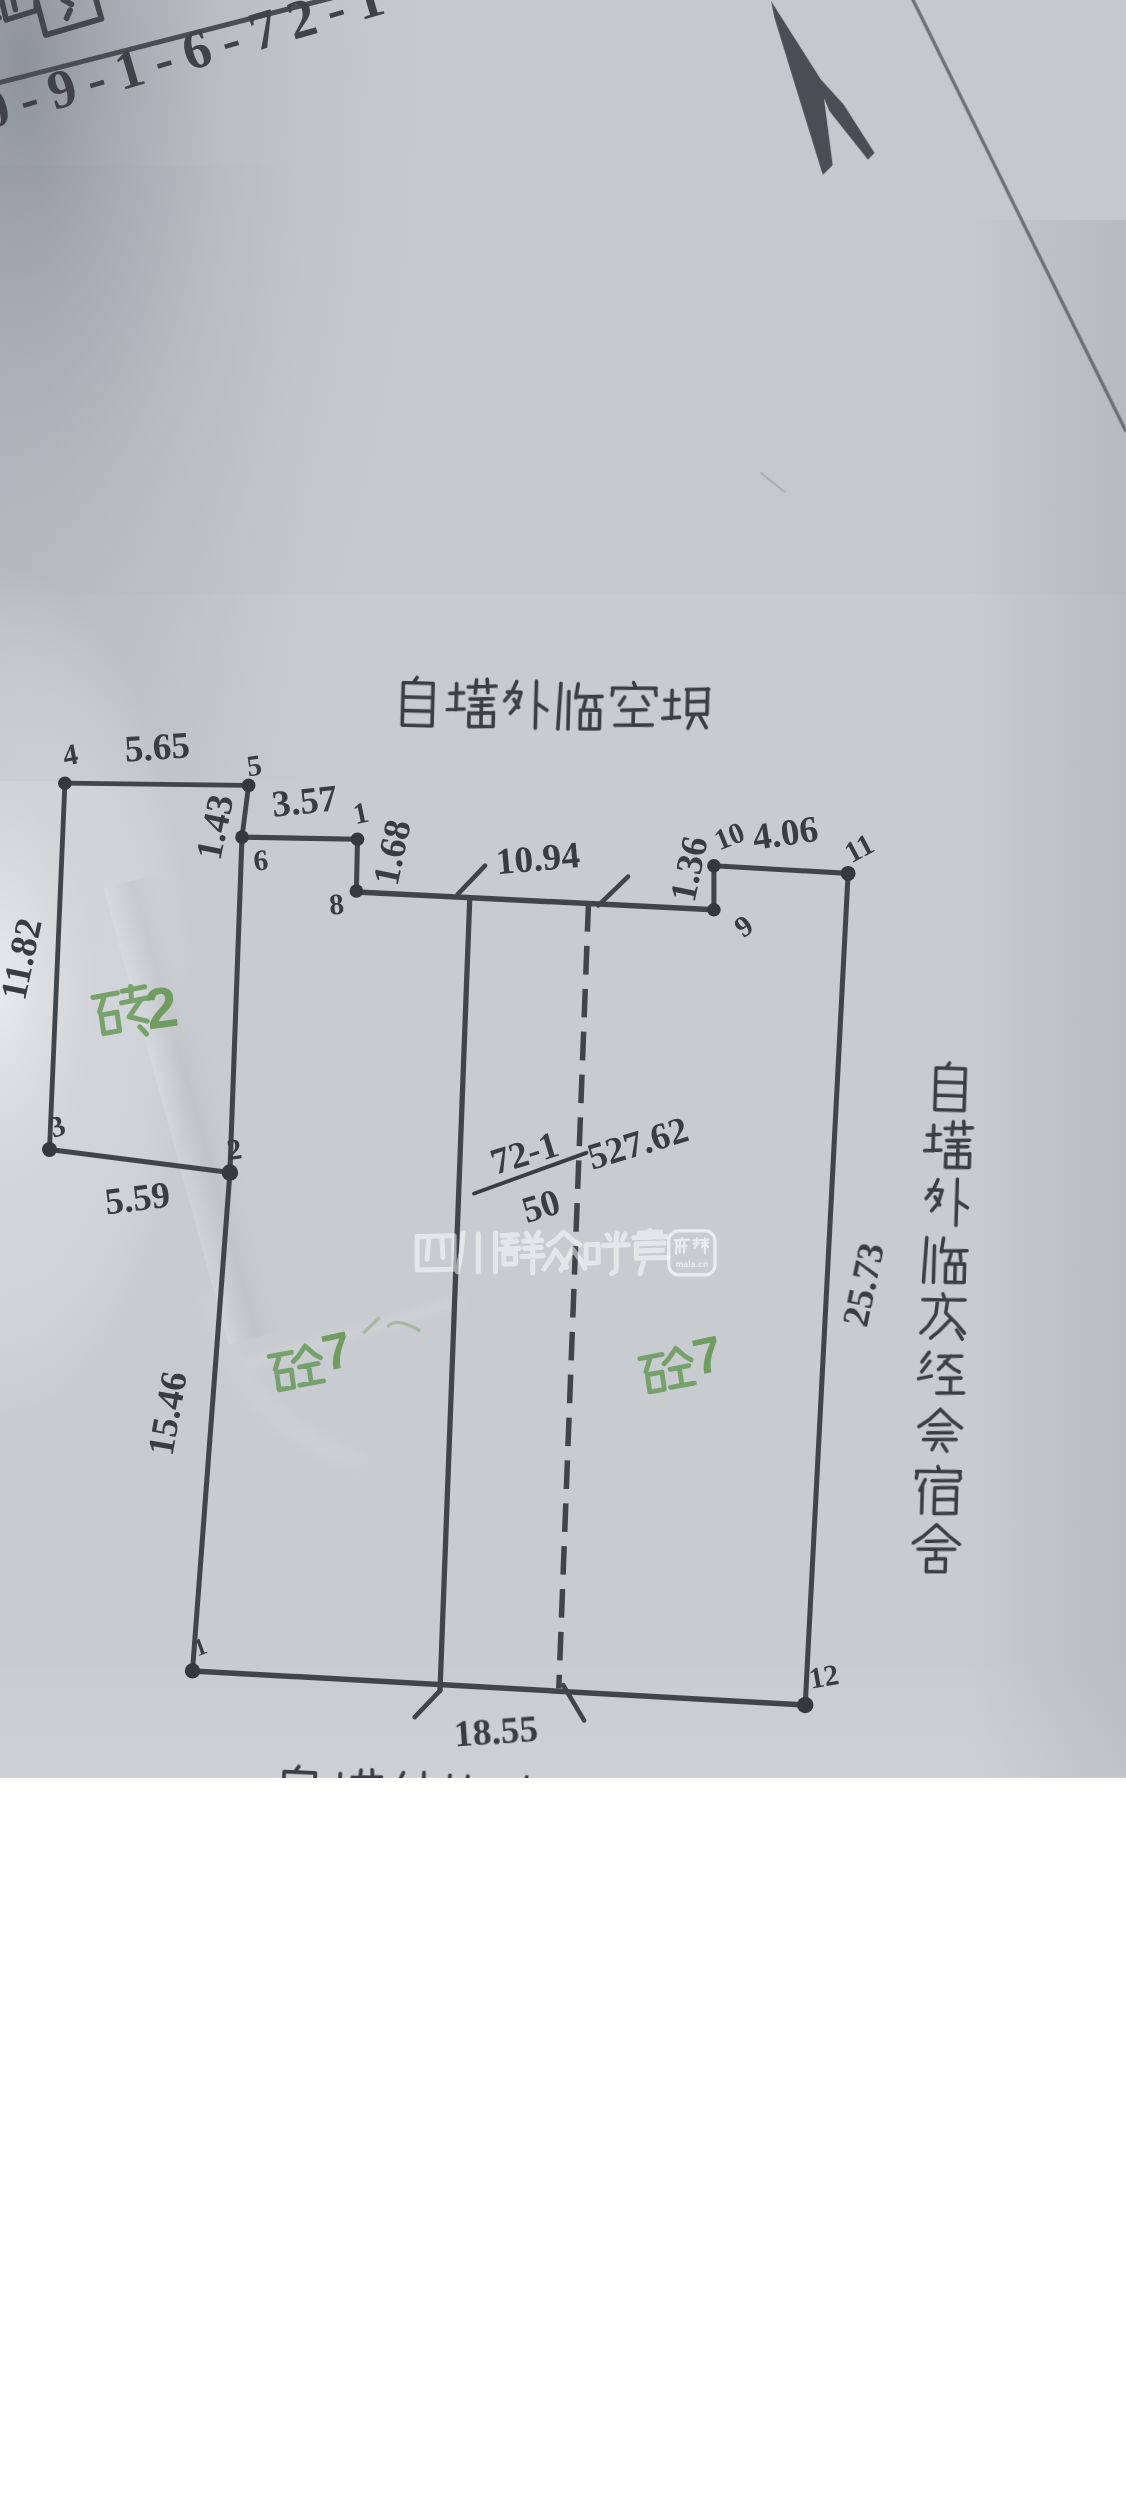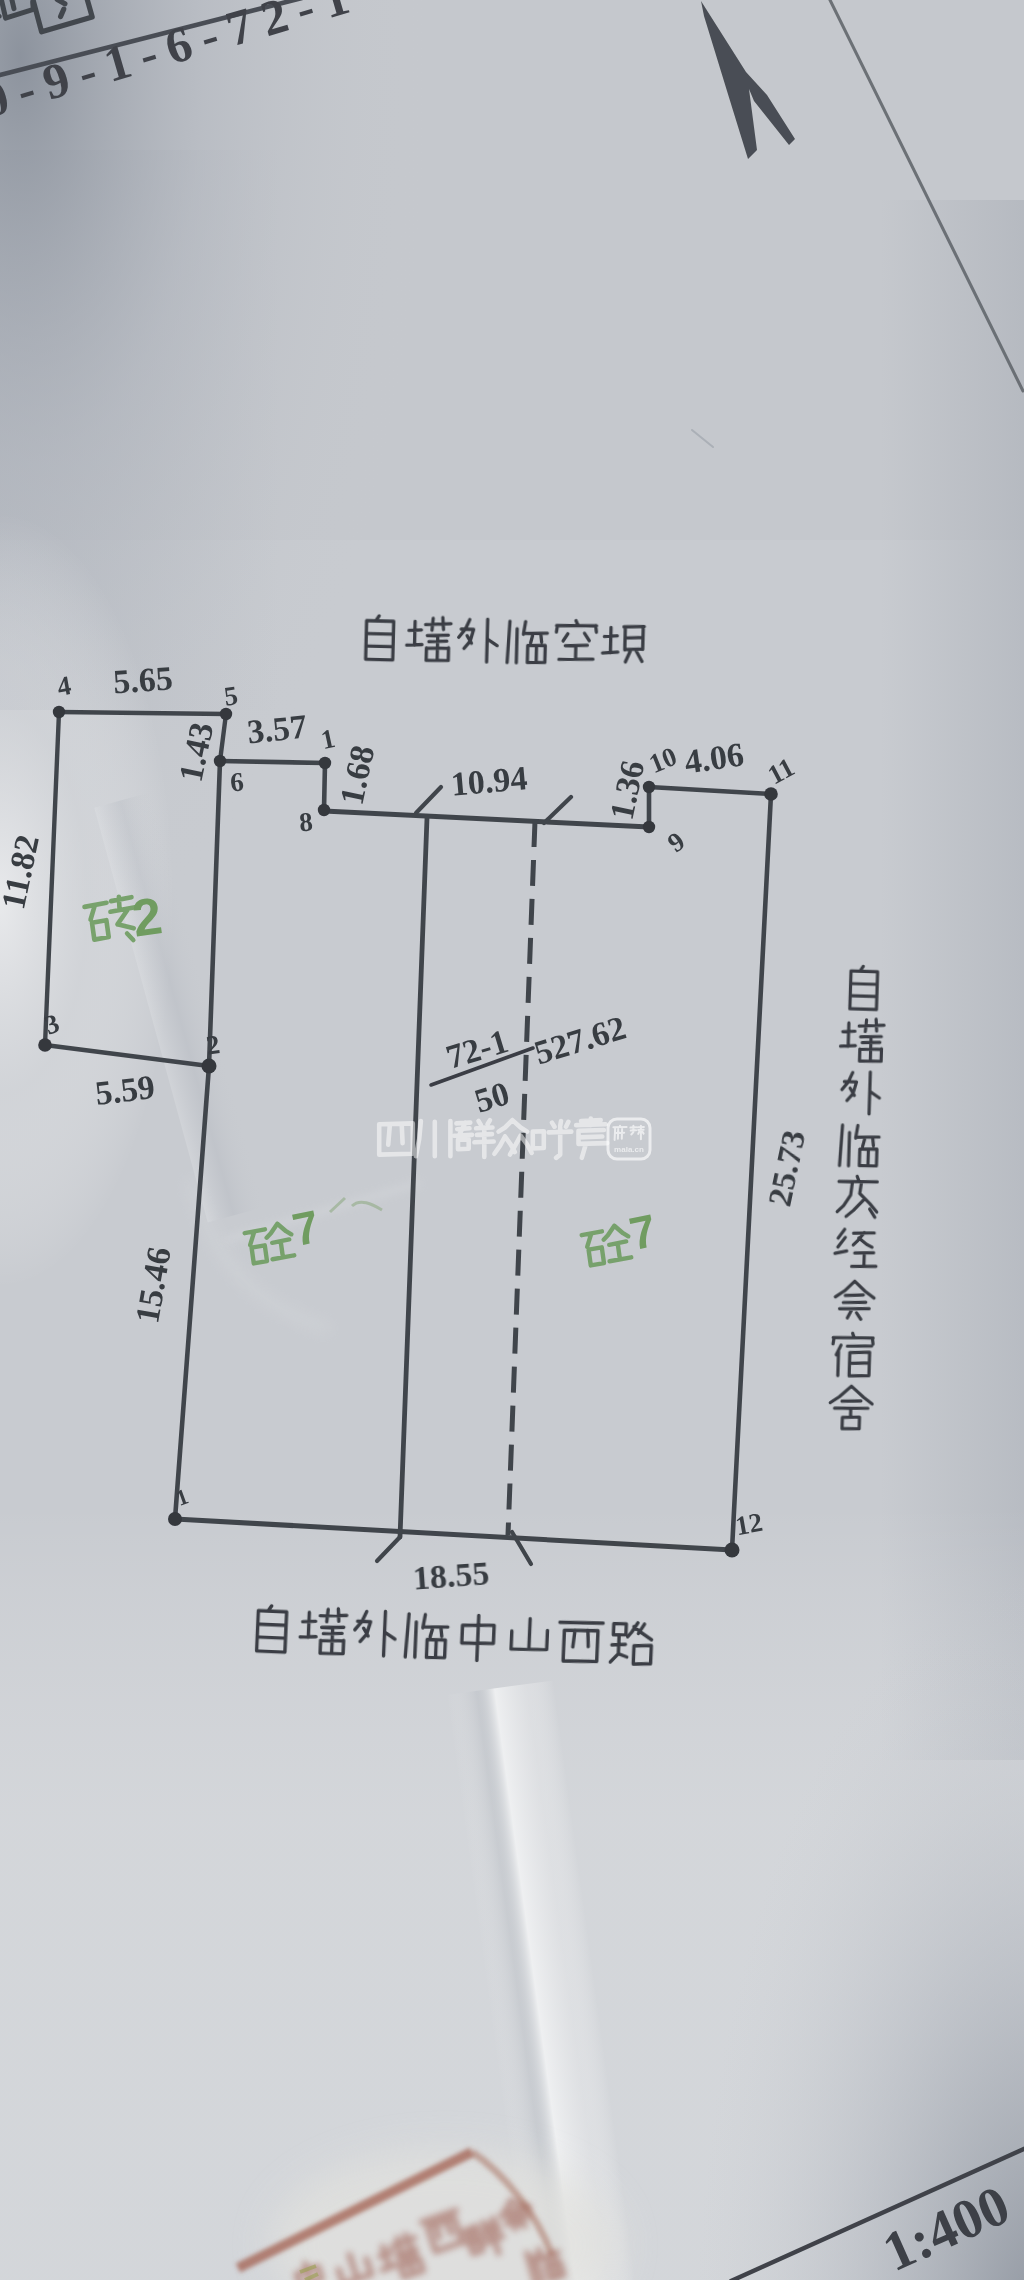--- a/index.html
+++ b/index.html
@@ -1,14 +1,14 @@
 <!DOCTYPE html>
 <html><head><meta charset="utf-8"><title>map</title><style>
 html,body{margin:0;padding:0;}
-#page{position:relative;width:1024px;height:2280px;overflow:hidden;background:#0ea5e9;}
+#page{position:relative;width:1024px;height:1616px;overflow:hidden;background:#0ea5e9;}
 </style></head><body>
 <div id="page">
 <svg width="1024" height="2280" viewBox="0 0 1024 2280">
 <defs>
 <filter id="b18" x="-80%" y="-80%" width="260%" height="260%">
           <feGaussianBlur stdDeviation="18"></feGaussianBlur>
         </filter>
 <filter id="b8" x="-80%" y="-80%" width="260%" height="260%">
           <feGaussianBlur stdDeviation="8"></feGaussianBlur>
         </filter>

